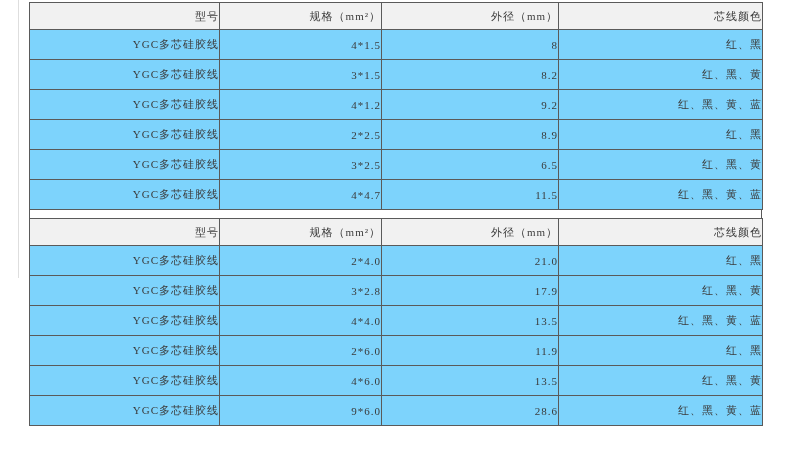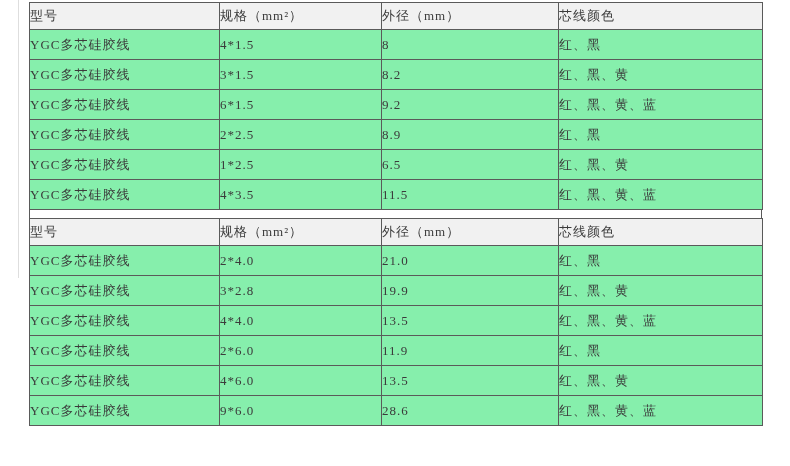--- a/index.html
+++ b/index.html
@@ -29,37 +29,37 @@
     border-collapse: collapse;
     width: 733px;
     table-layout: fixed;
   }
   col.c1 { width: 190px; }
   col.c2 { width: 162px; }
   col.c3 { width: 177px; }
   col.c4 { width: 204px; }
   th, td {
     border: 1px solid var(--border-color, #5a5a5a);
-    text-align: left;
+    text-align: right;
     vertical-align: middle;
     padding: 0;
-    font-size: 13px;
+    font-size: 11px;
     font-weight: normal;
     color: var(--text-color, #3b3b3b);
     letter-spacing: 1px;
     white-space: nowrap;
     overflow: hidden;
   }
   th {
     background: var(--header-bg, #f1f1f1);
     height: 26px;
   }
   td {
     height: 29px;
-    background: #86efac;
+    background: #7dd3fc;
   }
   .table-gap {
     height: 8px;
     border-left: 1px solid var(--border-color, #5a5a5a);
     border-right: 1px solid var(--border-color, #5a5a5a);
   }
 </style>
 </head>
 <body>
 
@@ -90,39 +90,39 @@
         <td>红、黑</td>
       </tr>
       <tr>
         <td>YGC多芯硅胶线</td>
         <td>3*1.5</td>
         <td>8.2</td>
         <td>红、黑、黄</td>
       </tr>
       <tr>
         <td>YGC多芯硅胶线</td>
-        <td>6*1.5</td>
+        <td>4*1.2</td>
         <td>9.2</td>
         <td>红、黑、黄、蓝</td>
       </tr>
       <tr>
         <td>YGC多芯硅胶线</td>
         <td>2*2.5</td>
         <td>8.9</td>
         <td>红、黑</td>
       </tr>
       <tr>
         <td>YGC多芯硅胶线</td>
-        <td>1*2.5</td>
+        <td>3*2.5</td>
         <td>6.5</td>
         <td>红、黑、黄</td>
       </tr>
       <tr>
         <td>YGC多芯硅胶线</td>
-        <td>4*3.5</td>
+        <td>4*4.7</td>
         <td>11.5</td>
         <td>红、黑、黄、蓝</td>
       </tr>
     </tbody>
   </table>
 
   <div class="table-gap"></div>
 
   <table class="spec">
     <colgroup>
@@ -142,21 +142,21 @@
     <tbody>
       <tr>
         <td>YGC多芯硅胶线</td>
         <td>2*4.0</td>
         <td>21.0</td>
         <td>红、黑</td>
       </tr>
       <tr>
         <td>YGC多芯硅胶线</td>
         <td>3*2.8</td>
-        <td>19.9</td>
+        <td>17.9</td>
         <td>红、黑、黄</td>
       </tr>
       <tr>
         <td>YGC多芯硅胶线</td>
         <td>4*4.0</td>
         <td>13.5</td>
         <td>红、黑、黄、蓝</td>
       </tr>
       <tr>
         <td>YGC多芯硅胶线</td>

